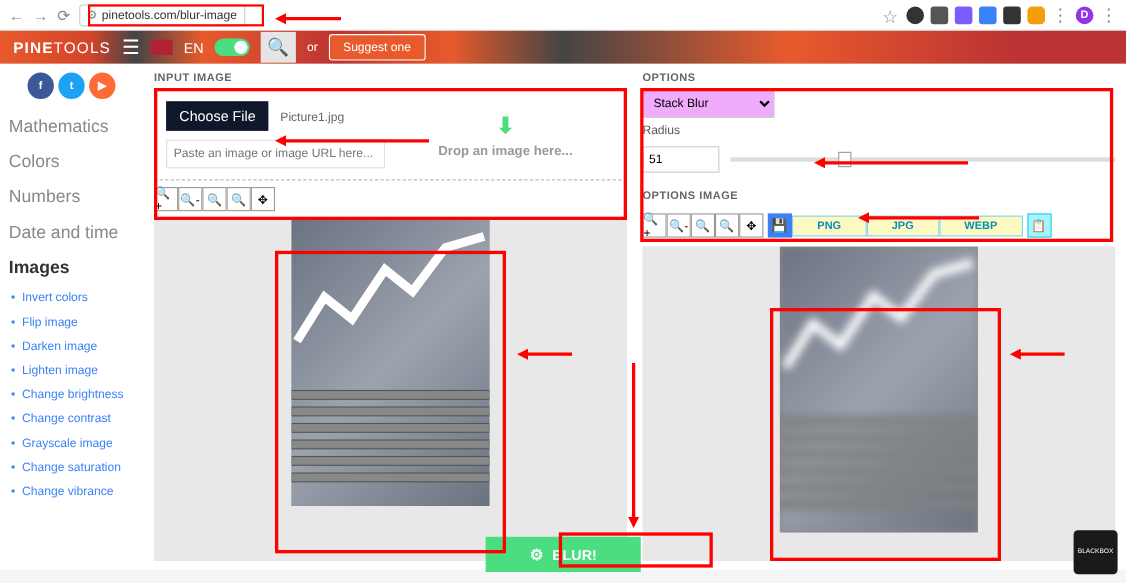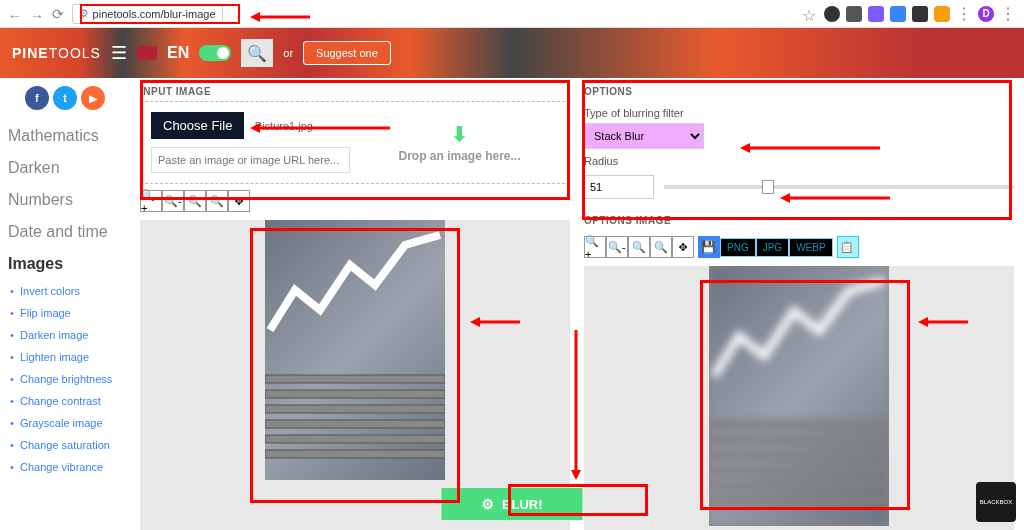--- a/index.html
+++ b/index.html
@@ -7,26 +7,26 @@
 .browser-bar{height:28px;background:#fff;border-bottom:1px solid #ddd;display:flex;align-items:center;padding:0 8px;gap:8px}
 .nav-arrow{color:#888;font-size:14px;cursor:pointer}
 .url-bar{flex:0 0 auto;height:20px;border:1px solid #ccc;border-radius:3px;padding:0 6px;display:flex;align-items:center;font-size:11px;color:#333;min-width:150px;position:relative}
 .url-annot{position:absolute;border:2px solid red;top:4px;left:80px;width:160px;height:20px}
 .ext-icons{margin-left:auto;display:flex;gap:6px;align-items:center}
 .ext-ic{width:16px;height:16px;background:#555;border-radius:3px}
 .ext-ic.star{background:none;color:#888}
 .ext-ic.purple{background:#7c5cff}
 .ext-ic.green{background:#3b82f6}
 .ext-ic.d{background:#9333ea;border-radius:50%;color:#fff;display:flex;align-items:center;justify-content:center;font-size:10px;font-weight:bold}
-.site-header{height:50px;background:linear-gradient(90deg,#e85a2c 0%,#d4442a 8%,#444 12%,#e85a2c 18%,#b33 30%,#e85a2c 40%,#444 50%,#e85a2c 70%,#b33 90%);display:flex;align-items:center;padding:0 12px;gap:10px}
+.site-header{height:30px;background:linear-gradient(90deg,#e85a2c 0%,#d4442a 8%,#444 12%,#e85a2c 18%,#b33 30%,#e85a2c 40%,#444 50%,#e85a2c 70%,#b33 90%);display:flex;align-items:center;padding:0 12px;gap:10px}
 .logo{color:#fff;font-weight:bold;font-size:14px;letter-spacing:1px}
 .logo .light{font-weight:300}
 .menu-ic{color:#fff;font-size:18px}
 .flag{width:20px;height:14px;background:linear-gradient(#b22234 0%,#b22234 100%);position:relative;display:inline-block}
-.lang{color:#fff;font-size:16px;font-weight:bold}
+.lang{color:#fff;font-size:13px;font-weight:normal}
 .toggle{width:32px;height:16px;background:#4ade80;border-radius:8px;position:relative}
 .toggle::after{content:'';width:12px;height:12px;background:#fff;border-radius:50%;position:absolute;right:2px;top:2px}
 .search-box{flex:1;height:28px;background:#fff;border:none;padding:0 10px;font-size:12px;color:#888}
 .search-btn{width:32px;height:28px;background:#e5e5e5;display:flex;align-items:center;justify-content:center;color:#666}
 .or{color:#fff;font-size:11px}
 .suggest{background:#e85a2c;border:1px solid #fff;color:#fff;padding:5px 12px;font-size:11px;border-radius:3px}
 .main{display:flex;height:calc(100% - 70px)}
 .sidebar{width:130px;background:#fff;padding:8px;overflow:hidden}
 .social{display:flex;gap:4px;justify-content:center;margin-bottom:10px}
 .soc{width:24px;height:24px;border-radius:50%;display:flex;align-items:center;justify-content:center;color:#fff;font-size:10px;font-weight:bold}
@@ -43,21 +43,21 @@
 .upload-zone{border:1px dashed #bbb;padding:10px;display:flex;gap:10px;position:relative}
 .up-left{flex:1}
 .choose{background:#0f172a;color:#fff;padding:6px 12px;font-size:13px;border:none;cursor:pointer}
 .filename{font-size:11px;color:#666;margin-left:6px}
 .url-input{width:100%;margin-top:8px;padding:6px;border:1px solid #ddd;font-size:11px}
 .drop{flex:1;display:flex;flex-direction:column;align-items:center;justify-content:center;color:#999;font-size:12px;font-weight:bold}
 .drop-ic{color:#4ade80;font-size:20px;margin-bottom:3px}
 .zoom-bar{display:flex;gap:0;margin:6px 0;flex-wrap:wrap;align-items:center}
 .zbtn{width:22px;height:22px;border:1px solid #999;background:#fff;display:flex;align-items:center;justify-content:center;font-size:11px;cursor:pointer}
 .save-ic{width:22px;height:22px;background:#3b82f6;color:#fff;display:flex;align-items:center;justify-content:center;font-size:12px;margin-left:4px}
-.fmt{padding:3px 6px;font-size:10px;font-weight:normal;color:#0891b2;border:1px solid #7dd3fc;background:#000000;cursor:pointer}
+.fmt{padding:3px 22px;font-size:10px;font-weight:bold;color:#0891b2;border:1px solid #7dd3fc;background:#fef9c3;cursor:pointer}
 .copy-ic{width:22px;height:22px;background:#a5f3fc;border:1px solid #22d3ee;display:flex;align-items:center;justify-content:center;margin-left:4px;font-size:11px}
 .preview{flex:1;background:#e8e8e8;display:flex;align-items:flex-start;justify-content:center;overflow:hidden;position:relative;margin-top:2px}
 .img-box{width:180px;height:260px;background:#888;position:relative;overflow:hidden}
 .img-box.blurred .img-content{filter:blur(4px)}
 .img-content{width:100%;height:100%;background:linear-gradient(135deg,#6b7280 0%,#9ca3af 50%,#6b7280 100%);position:relative}
 .zigzag{position:absolute;top:10px;left:0;width:100%;height:120px}
 .zigzag svg{width:100%;height:100%}
 .stairs{position:absolute;bottom:0;left:0;width:100%;height:130px}
 .opt-label{font-size:11px;color:#555;margin:6px 0 4px}
 .select{width:120px;padding:5px;border:1px solid #ccc;font-size:11px;background:#f0abfc}
@@ -119,21 +119,21 @@
 </div>
 
 <div class="main">
   <div class="sidebar">
     <div class="social">
       <div class="soc fb">f</div>
       <div class="soc tw">t</div>
       <div class="soc yt">▶</div>
     </div>
     <div class="cat">Mathematics</div>
-    <div class="cat">Darken</div>
+    <div class="cat">Colors</div>
     <div class="cat">Numbers</div>
     <div class="cat">Date and time</div>
     <div class="cat active">Images</div>
     <div class="sub">Invert colors</div>
     <div class="sub">Flip image</div>
     <div class="sub">Darken image</div>
     <div class="sub">Lighten image</div>
     <div class="sub">Change brightness</div>
     <div class="sub">Change contrast</div>
     <div class="sub">Grayscale image</div>
@@ -178,21 +178,20 @@
                     <rect x="0" y="25" width="180" height="8"></rect>
                   </g>
                 </svg></div>
           </div>
         </div>
       </div>
     </div>
 
     <div class="col">
       <div class="panel-title">OPTIONS</div>
-      <div class="opt-label">Type of blurring filter</div>
       <select class="select"><option>Stack Blur</option></select>
       <div class="opt-label">Radius</div>
       <div class="radius-row">
         <input class="radius-input" value="51" style="">
         <div class="slider">
             <div class="slider-thumb"></div>
           </div>
       </div>
 
       <div class="panel-title" style="margin-top:16px">OPTIONS IMAGE</div>

